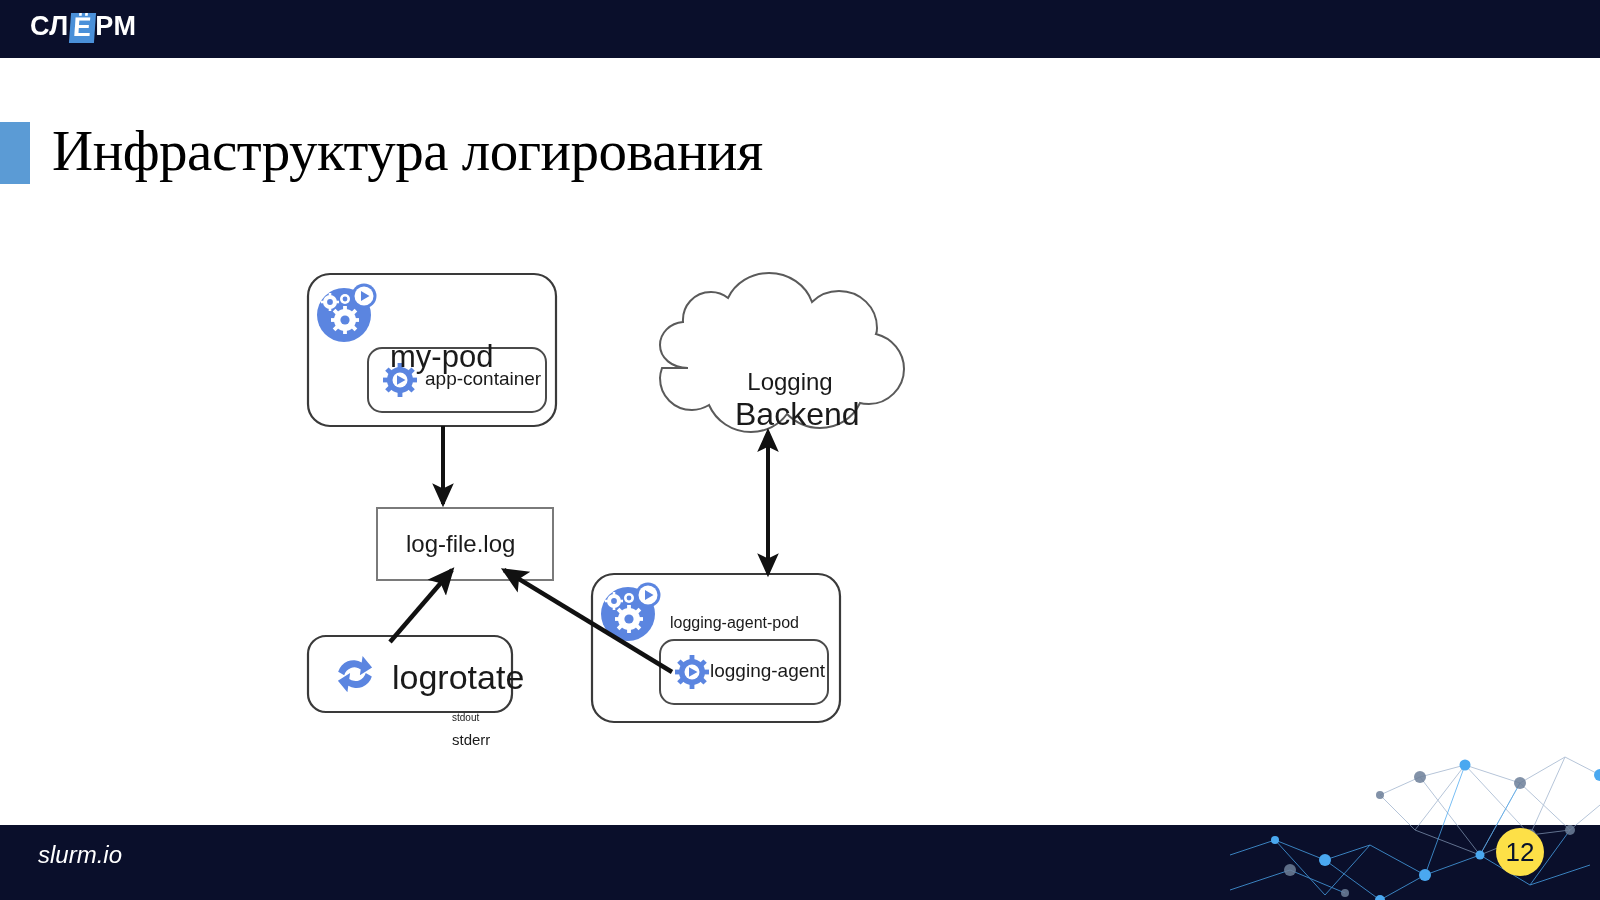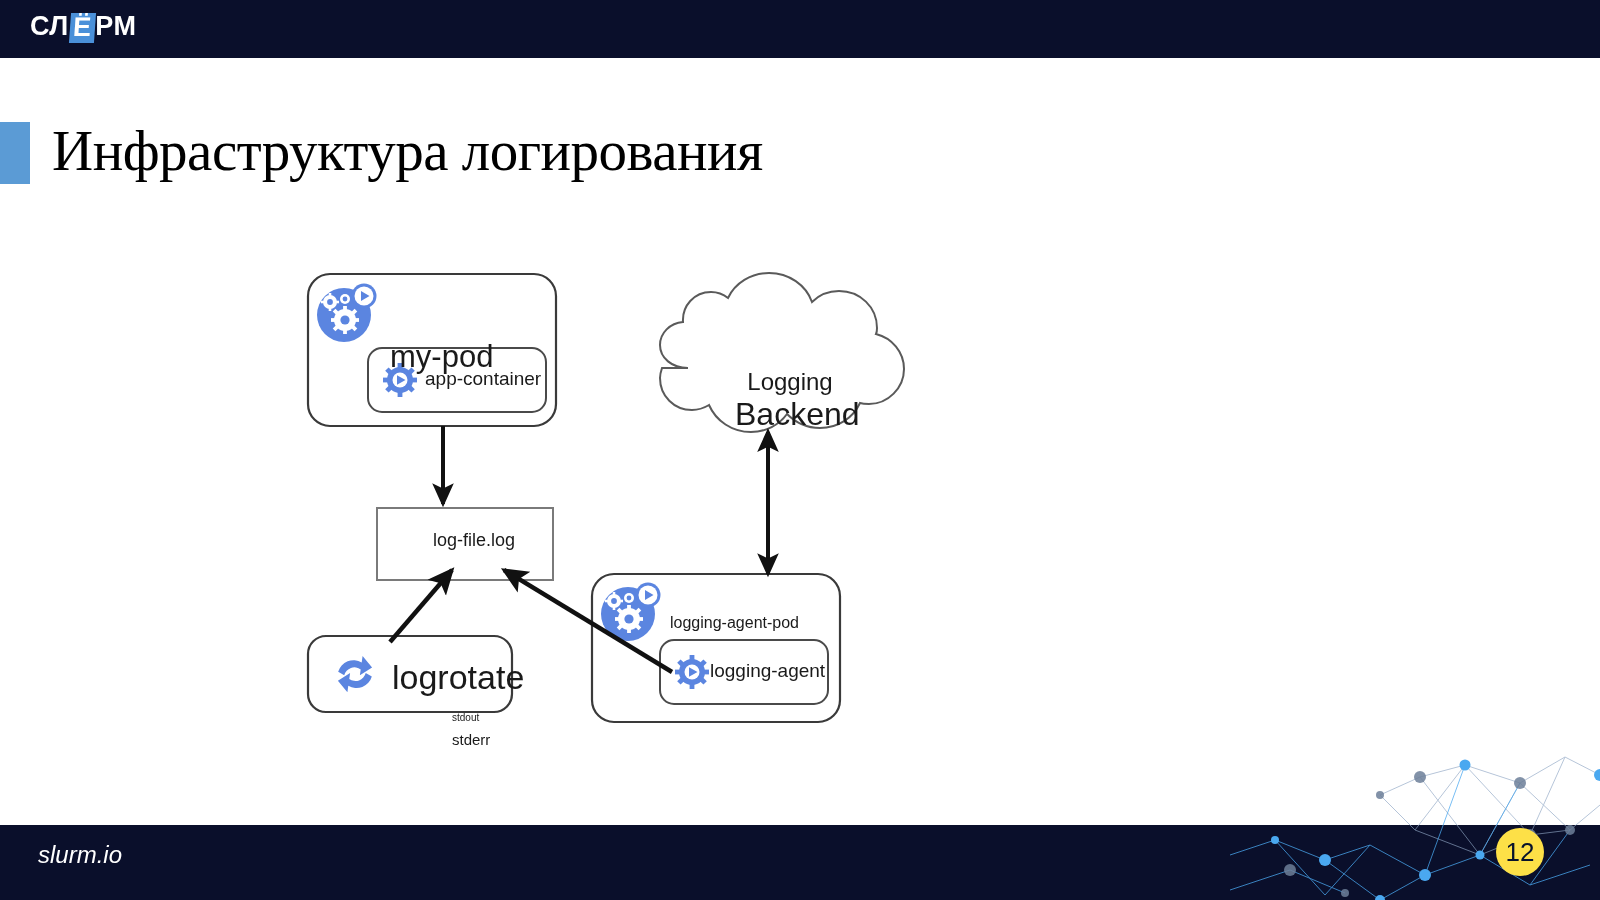--- a/index.html
+++ b/index.html
@@ -302,21 +302,21 @@
     <line x1="488" y1="182" x2="488" y2="324" stroke="#111111" stroke-width="4" marker-end="url(#arrowhead)" marker-start="url(#arrowhead-start)"></line>
   </svg>
 
   <div class="node-label" style="left:110px; top:48px; font-size:31px;margin-top:41px;">my-pod</div>
 
   <div class="node-label" style="left:145px; top:118px; font-size:19px;">app-container</div>
 
   <div class="node-label" style="left:172px; top:462px; font-size:10px; line-height:1.25;">stdout</div>
   <div class="node-label" style="left:172px; top:481px; font-size:15px; line-height:1.25;">stderr</div>
 
-  <div class="node-label" style="left:126px; top:280px; font-size:18px;margin-left:27px;">log-file.log</div>
+  <div class="node-label" style="left:126px; top:280px; font-size:24px;">log-file.log</div>
 
   <div class="node-label" style="left:112px; top:408px; font-size:34px;">logrotate</div>
 
   <div class="node-label" style="left:390px; top:364px; font-size:16px;">logging-agent-pod</div>
 
   <div class="node-label" style="left:430px; top:410px; font-size:19px;">logging-agent</div>
 
   <div class="node-label" style="left:455px; top:118px; font-size:24px; text-align:center; width:110px;">Logging</div>
   <div class="node-label" style="left:455px; top:146px; font-size:32px; text-align:center; width:110px;">Backend</div>
 </div>

